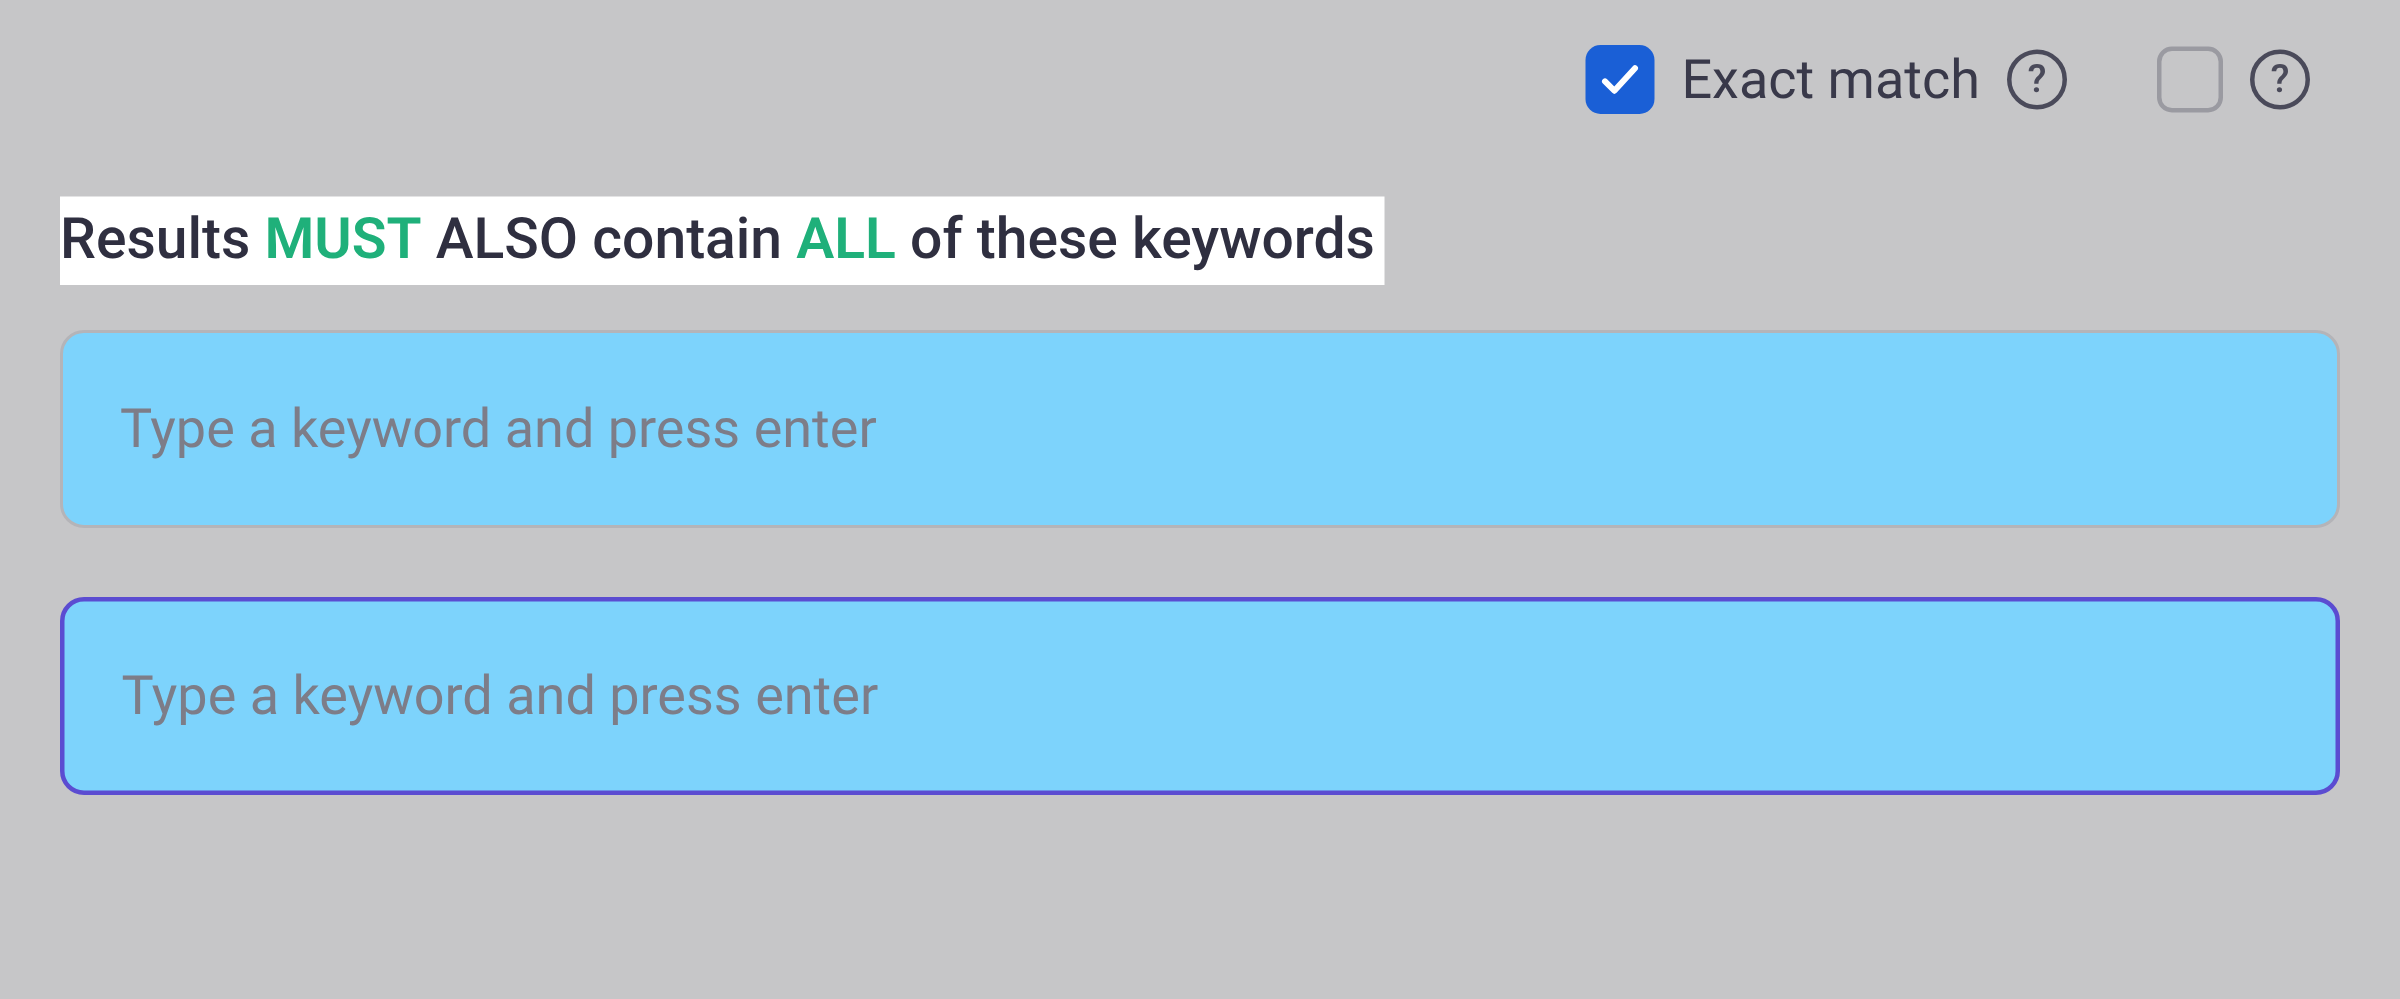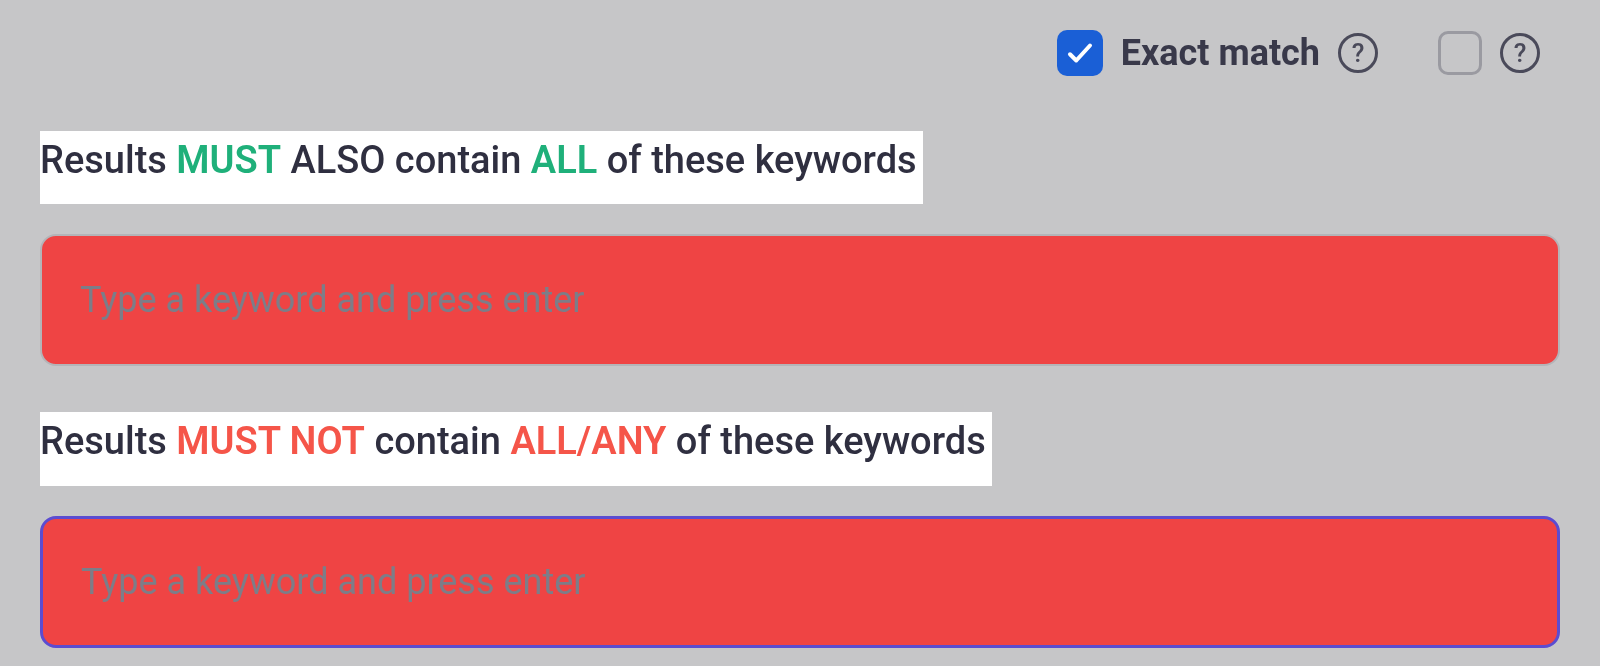--- a/index.html
+++ b/index.html
@@ -43,56 +43,56 @@
   }
   .checkbox.unchecked {
     background: transparent;
     border: 3px solid #9a9aa1;
     width: 44px; height: 44px;
   }
   .checkbox svg { width: 30px; height: 30px; }
   .option-label {
     font-size: 36px;
     color: #39394a;
-    font-weight: 700;
+    font-weight: 400;
   }
   .help {
     width: 40px; height: 40px;
     border: 3px solid #4a4a5a;
     border-radius: 50%;
     display: flex;
     align-items: center;
     justify-content: center;
     font-size: 26px;
     font-weight: 500;
     color: #4a4a5a;
     cursor: pointer;
   }
   .section-heading {
     display: inline-block;
     background: #ffffff;
     font-size: 38px;
     font-weight: 500;
     color: #2f2f40;
-    padding: 4px 6px 18px 0;
+    padding: 4px 6px 4px 0;
     line-height: 1.35;
     margin-bottom: 30px;
   }
   .section-heading .green { color: #1fb07a; font-weight: 600; }
   .section-heading .red   { color: #f55549; font-weight: 600; }
   .input-box {
     width: 100%;
     height: 132px;
     border-radius: 16px;
     display: flex;
     align-items: center;
     padding: 0 36px;
     font-size: 36px;
     color: #7d7d88;
-    background: #ef4444;
+    background: #7dd3fc;
   }
   .input-box.muted {
     border: 2px solid #b4b4b8;
   }
   .input-box.focused {
     border: 3px solid #5b4cd1;
   }
   .input-inner {
     width: 100%;
     font-size: 36px;
@@ -132,21 +132,18 @@
   <div class="section">
     <div class="section-heading">
       <span>Results </span><span class="green">MUST</span><span> ALSO contain </span><span class="green">ALL</span><span> of these keywords</span>
     </div>
     <div class="input-box muted">
       <input class="input-inner" type="text" placeholder="Type a keyword and press enter" style="">
     </div>
   </div>
 
   <div class="section">
-    <div class="section-heading">
-      <span>Results </span><span class="red">MUST NOT</span><span> contain </span><span class="red">ALL/ANY</span><span> of these keywords</span>
-    </div>
     <div class="input-box focused">
       <input class="input-inner" type="text" placeholder="Type a keyword and press enter" style="">
     </div>
   </div>
 
 </div>
 
 </body></html>

